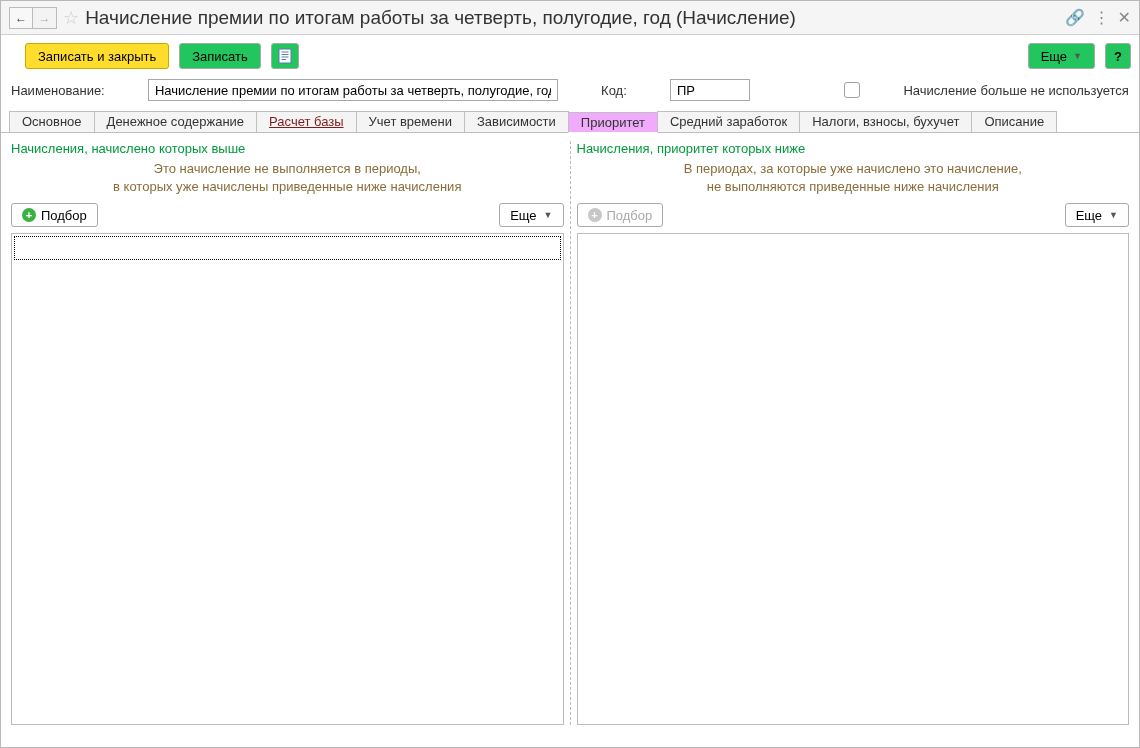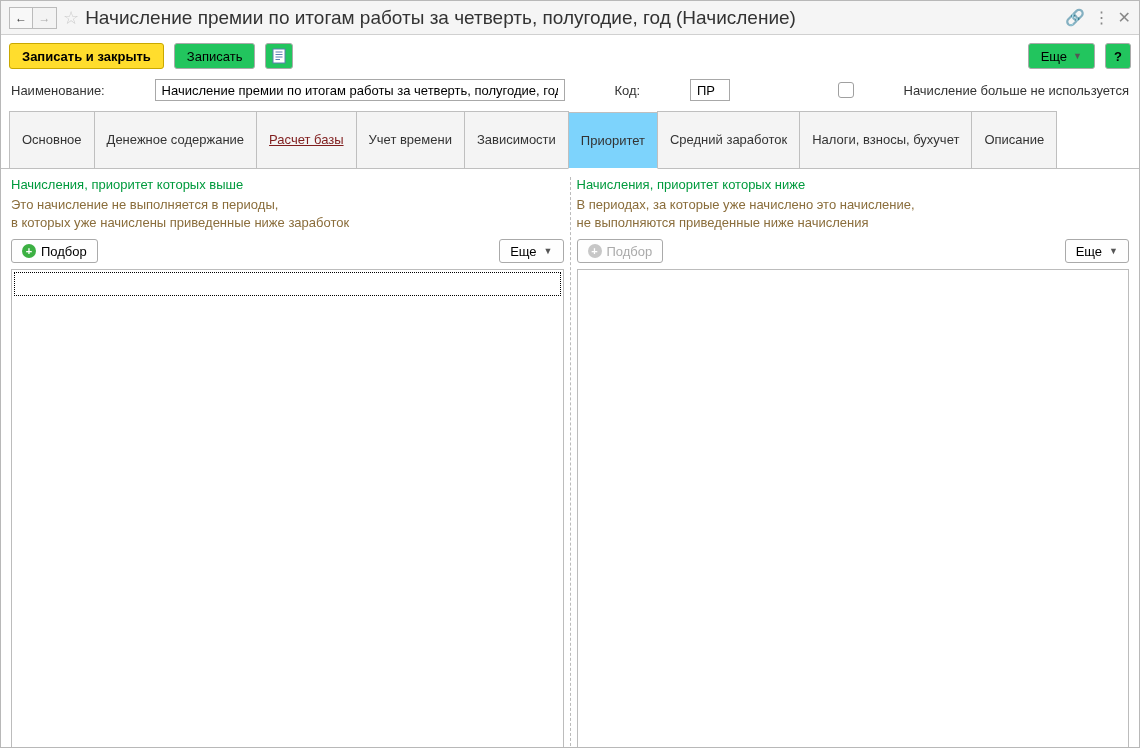--- a/index.html
+++ b/index.html
@@ -63,21 +63,22 @@
   border-radius: 3px;
   cursor: pointer;
   height: 26px;
   display: flex;
   align-items: center;
   gap:4px;
 }
 .btn-yellow {
   background: #ffdd2d;
   border-color: #c9a800;
-  font-weight: bold;
+  font-weight: normal;
+  margin-left: 16px;
 }
 .btn-icon {
   width: 28px;
   justify-content: center;
   padding:0;
 }
 .toolbar-spacer { flex:1; }
 .btn-help {
   width: 26px;
   justify-content: center;
@@ -105,32 +106,32 @@
   border-radius:3px;
   display:inline-block;
 }
 
 .tabs {
   display:flex;
   border-bottom:1px solid #bfbfbf;
   padding: 0 8px;
 }
 .tab {
-  padding: 20px 12px;
+  padding: 2px 12px;
   border:1px solid #bfbfbf;
   border-bottom:none;
   background:#f4f4f4;
   cursor:pointer;
   font-size:13px;
   margin-right:-1px;
   position:relative;
 }
 .tab.disabled { color:#7f1d1d;text-decoration:underline; }
 .tab.active {
-  background:#7dd3fc;
+  background:#f0abfc;
   border-bottom:1px solid #fff;
   top:1px;
 }
 
 .panes {
   display:flex;
   gap:0;
   padding: 8px 10px 10px 10px;
   height: calc(748px - 34px - 46px - 32px - 34px);
 }
@@ -148,20 +149,21 @@
 .pane-heading {
   color:#009a3d;
   font-size:13px;
   margin-bottom:4px;
 }
 .pane-note {
   color:#8a6d3b;
   font-size:13px;
   line-height:1.35;
   margin-bottom:8px;
+  text-align:center;
 }
 .pane-toolbar {
   display:flex;
   align-items:center;
   gap:8px;
   margin-bottom:6px;
 }
 .pane-toolbar .spacer { flex:1; }
 .btn-small {
   border:1px solid #aaa;
@@ -232,44 +234,44 @@
     <span>Еще</span>
     <span class="caret-down">▼</span>
   </button>
   <button class="btn btn-help">?</button>
 </div>
 
 <div class="form-row">
   <span class="form-label">Наименование:</span>
   <input class="text-input" style="width: 410px;" value="Начисление премии по итогам работы за четверть, полугодие, год">
   <span class="form-label">Код:</span>
-  <input class="text-input" style="width: 40px;" value="ПР">
+  <input class="text-input" style="width: 80px;" value="ПР">
   <span style="width:8px"></span>
   <span class="checkbox"></span>
   <span>Начисление больше не используется</span>
 </div>
 
 <div class="tabs">
   <div class="tab">Основное</div>
   <div class="tab">Денежное содержание</div>
   <div class="tab disabled">Расчет базы</div>
   <div class="tab">Учет времени</div>
   <div class="tab">Зависимости</div>
   <div class="tab active">Приоритет</div>
   <div class="tab">Средний заработок</div>
   <div class="tab">Налоги, взносы, бухучет</div>
   <div class="tab">Описание</div>
 </div>
 
 <div class="panes">
   <div class="pane">
-    <div class="pane-heading">Начисления, приоритет которых выше</div>
+    <div class="pane-heading">Начисления, начислено которых выше</div>
     <div class="pane-note">
       <div>Это начисление не выполняется в периоды,</div>
-      <div>в которых уже начислены приведенные ниже заработок</div>
+      <div>в которых уже начислены приведенные ниже начисления</div>
     </div>
     <div class="pane-toolbar">
       <button class="btn-small">
         <span class="plus-circle plus-green">+</span>
         <span>Подбор</span>
       </button>
       <div class="spacer"></div>
       <button class="btn-small">
         <span>Еще</span>
         <span class="caret-down">▼</span>

